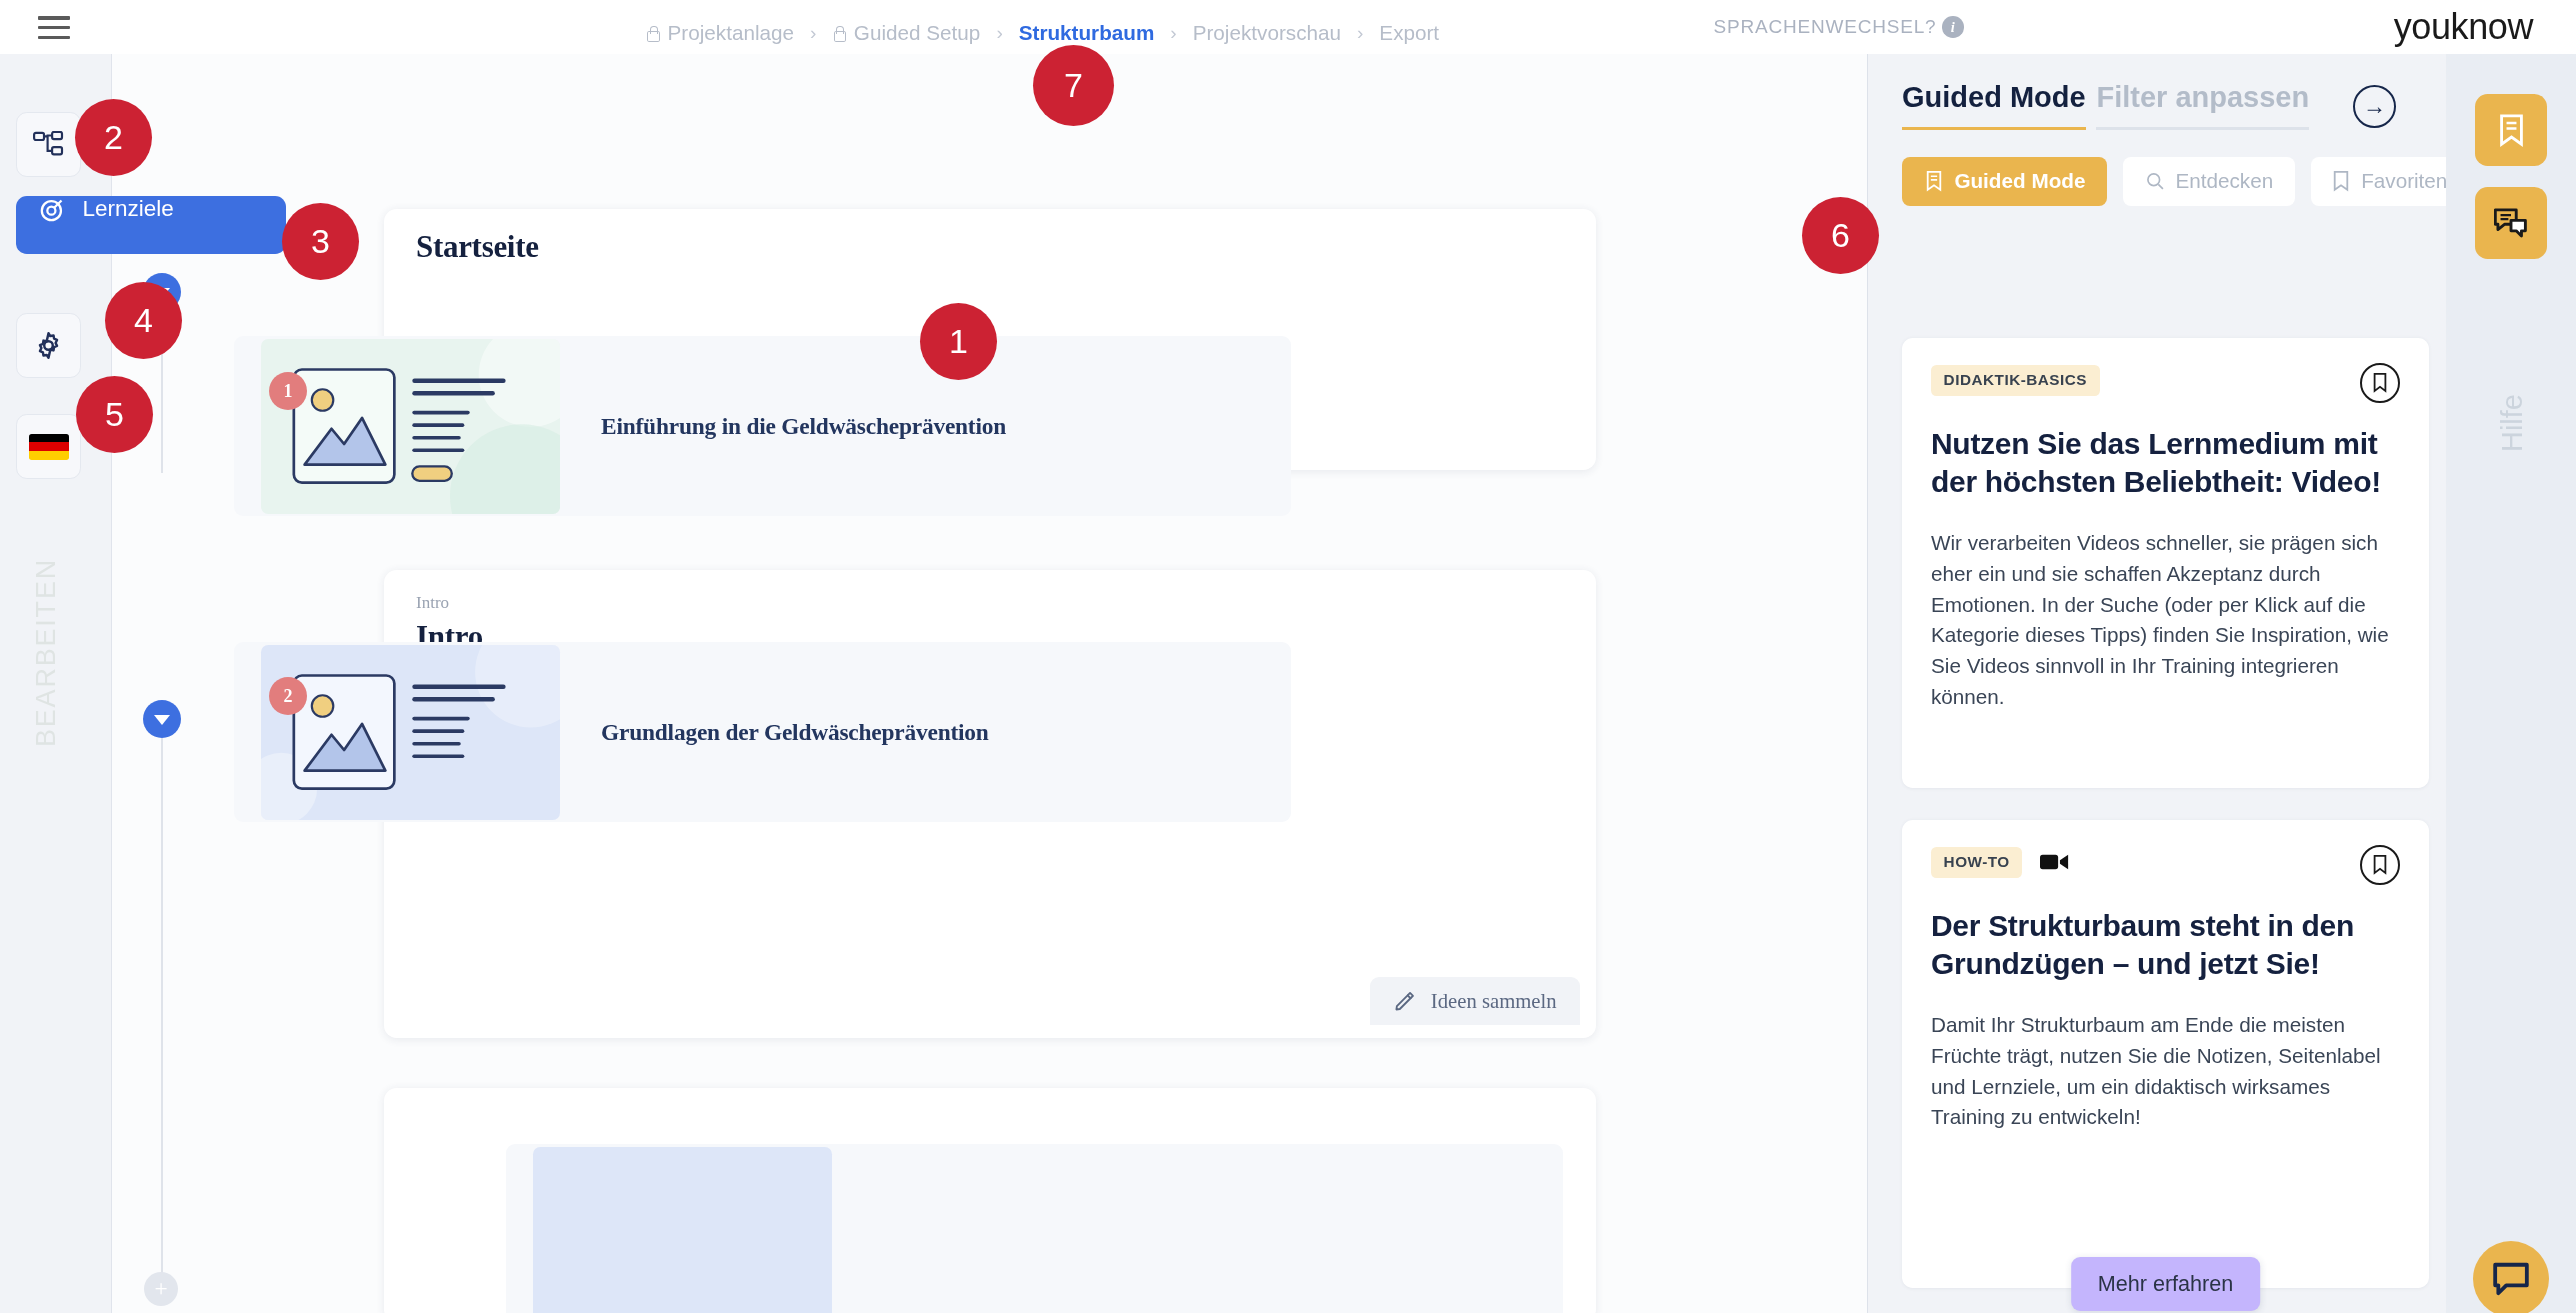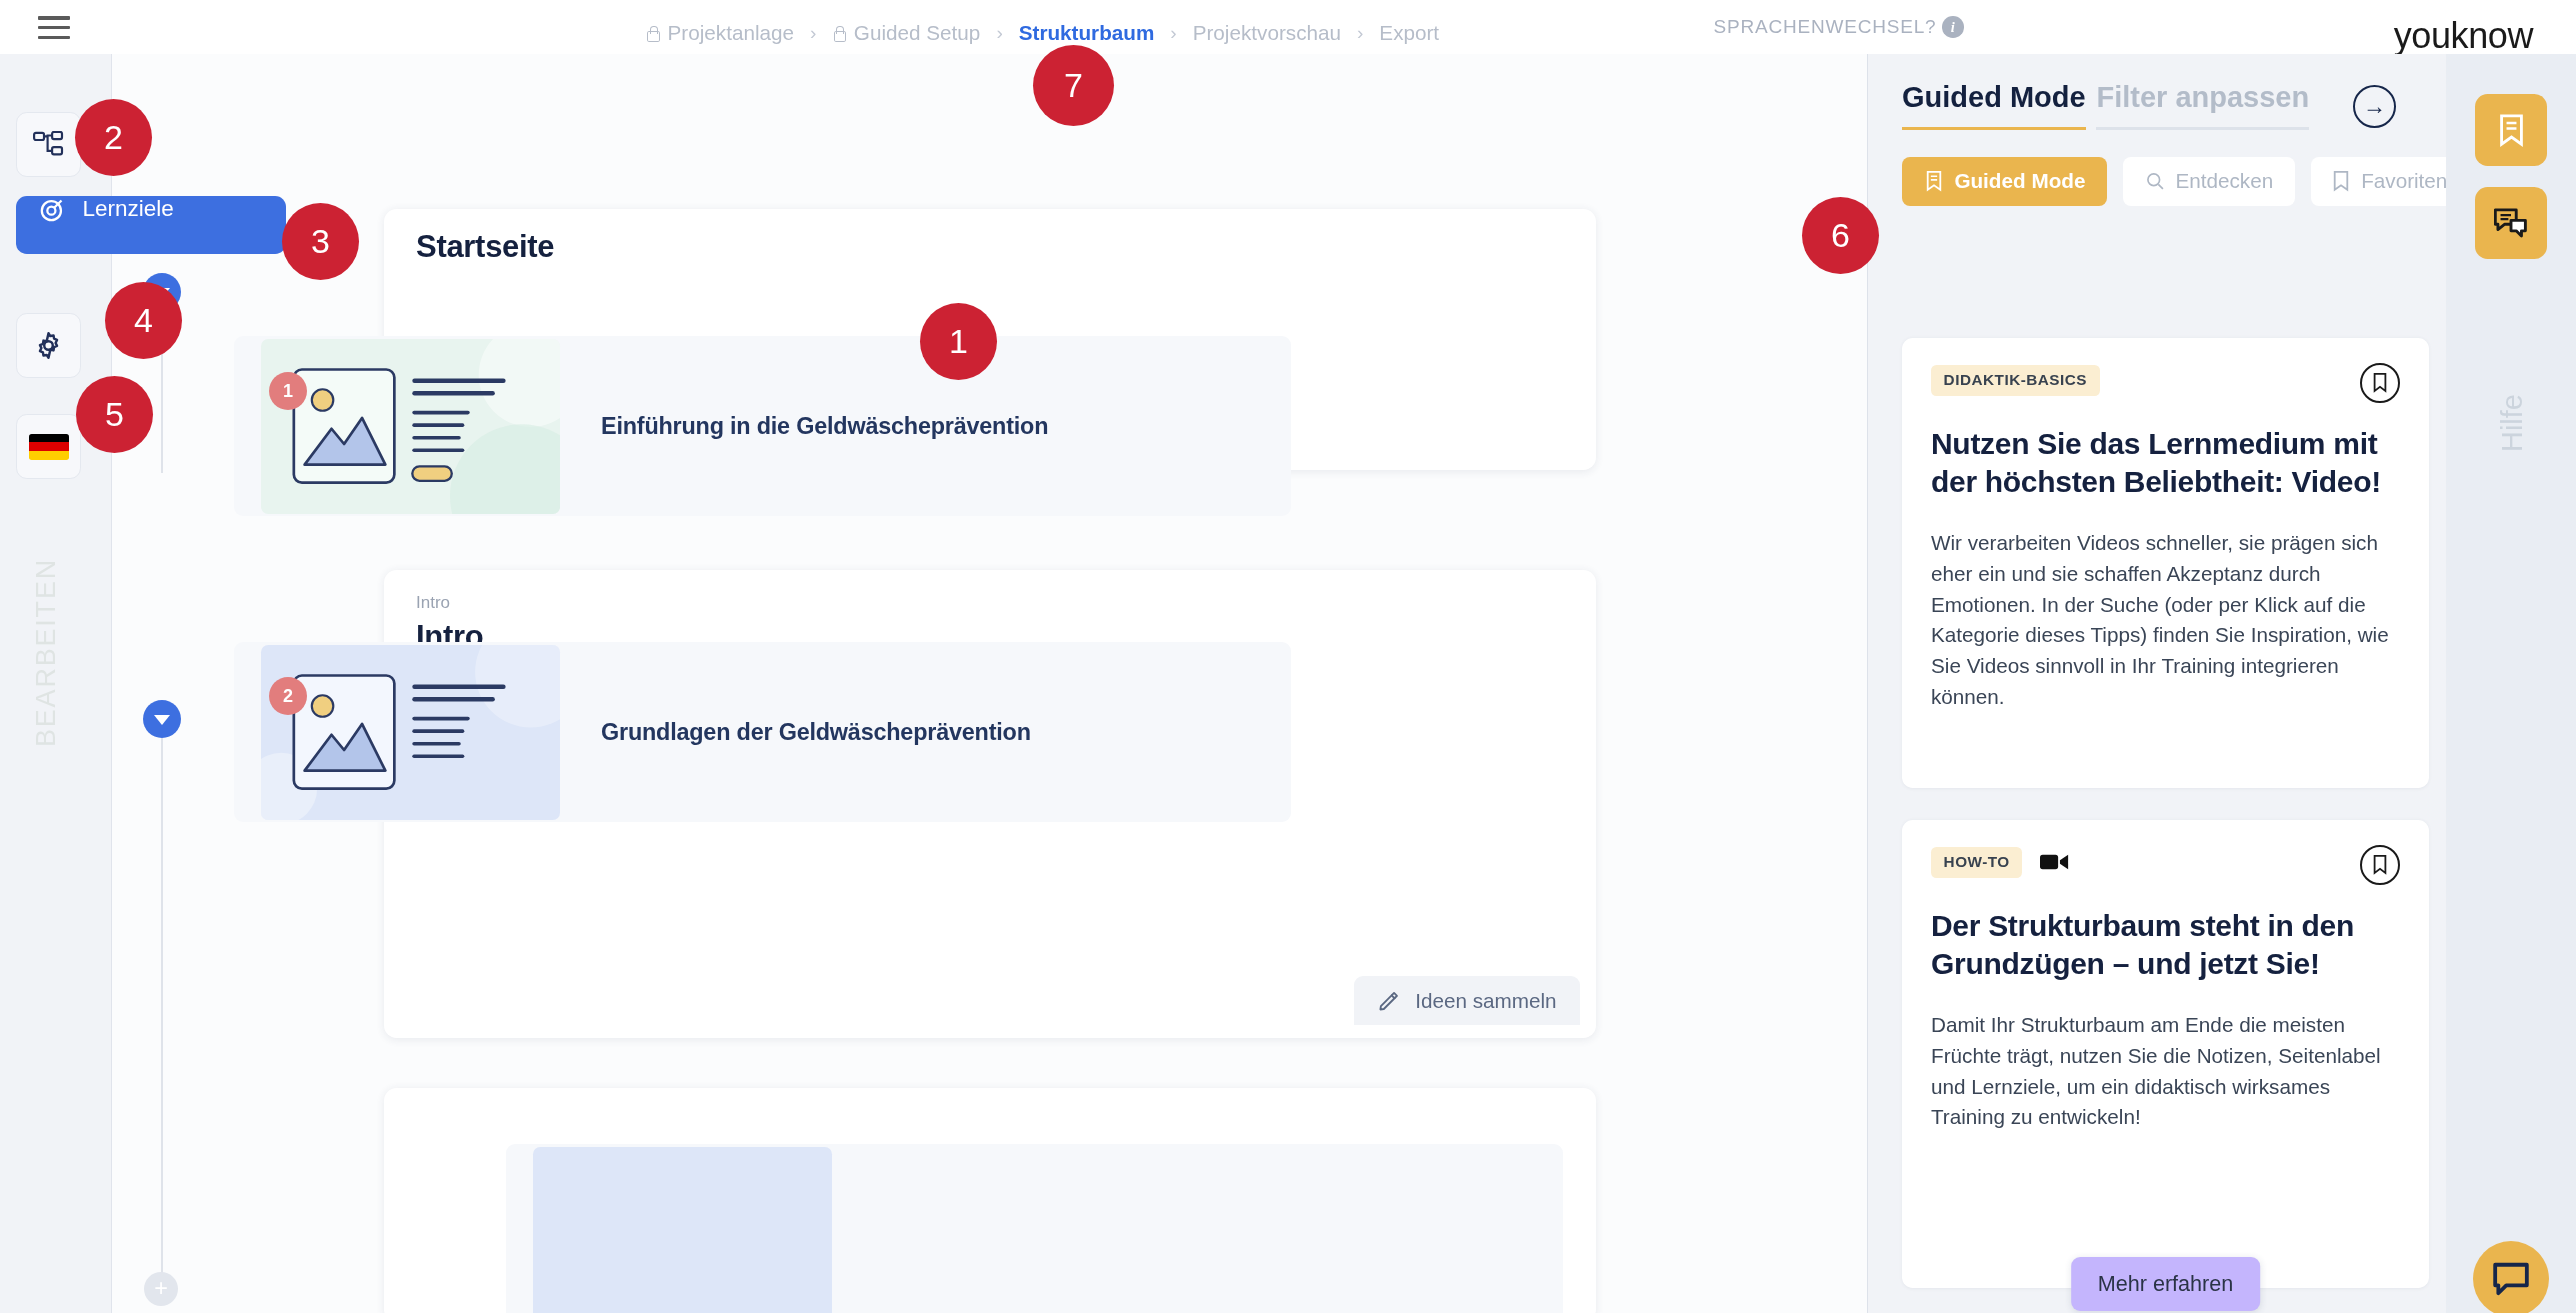--- a/index.html
+++ b/index.html
@@ -48,21 +48,21 @@
   }
   .info-ico {
     width: 21.6px; height: 21.6px; border-radius: 50%; background: #aab2c0;
     color: #fff; font-size: 14.4px; font-weight: bold; font-style: italic;
     display: flex; align-items: center; justify-content: center;
     font-family: "Liberation Serif", serif;
   }
   .logo {
     position: absolute; right: 43px; top: 0; height: 54px;
     display: flex; align-items: center;
-    font-size: 36px; color: #1a1a1a; letter-spacing: -0.4px; margin-top: 9px;
+    font-size: 36px; color: #1a1a1a; letter-spacing: -0.4px;
   }
 
   
   .left-rail {
     position: absolute; left: 0; top: 54px; width: 112px; height: 1259px;
     background: #f1f3f7; border-right: 0.9px solid #e0e4ec;
   }
   .rail-btn {
     position: absolute; left: 16px; width: 65px; height: 65px;
     background: #f7f8fb; border: 0.9px solid #e4e8ef; border-radius: 10.8px;
@@ -88,21 +88,21 @@
   .lernziele-pill {
     position: absolute; left: 16px; top: 196px; width: 270px; height: 58px;
     background: #3d6fe0; border-radius: 10.8px;
     display: flex; gap: 16px; padding-left: 23.4px;
     color: #fff; font-size: 22.5px; cursor: pointer; z-index: 6;
   }
 
   
   .canvas {
     position: absolute; left: 112px; top: 54px; width: 1756px; height: 1259px;
-    background: #fbfcfd; overflow: hidden;
+    background: #fbfcfd; overflow: hidden; font-family: Liberation Serif, serif;
   }
 
   .node-card {
     position: absolute; left: 272px; width: 1212px;
     background: #ffffff; border-radius: 12.6px;
     box-shadow: 0 1.8px 9px rgba(40,55,90,0.09);
   }
   .node-card.c1 { top: 155px; height: 261px; }
   .node-card.c2 { top: 516px; height: 468px; }
   .node-card.c3 { top: 1034px; height: 234px; }

